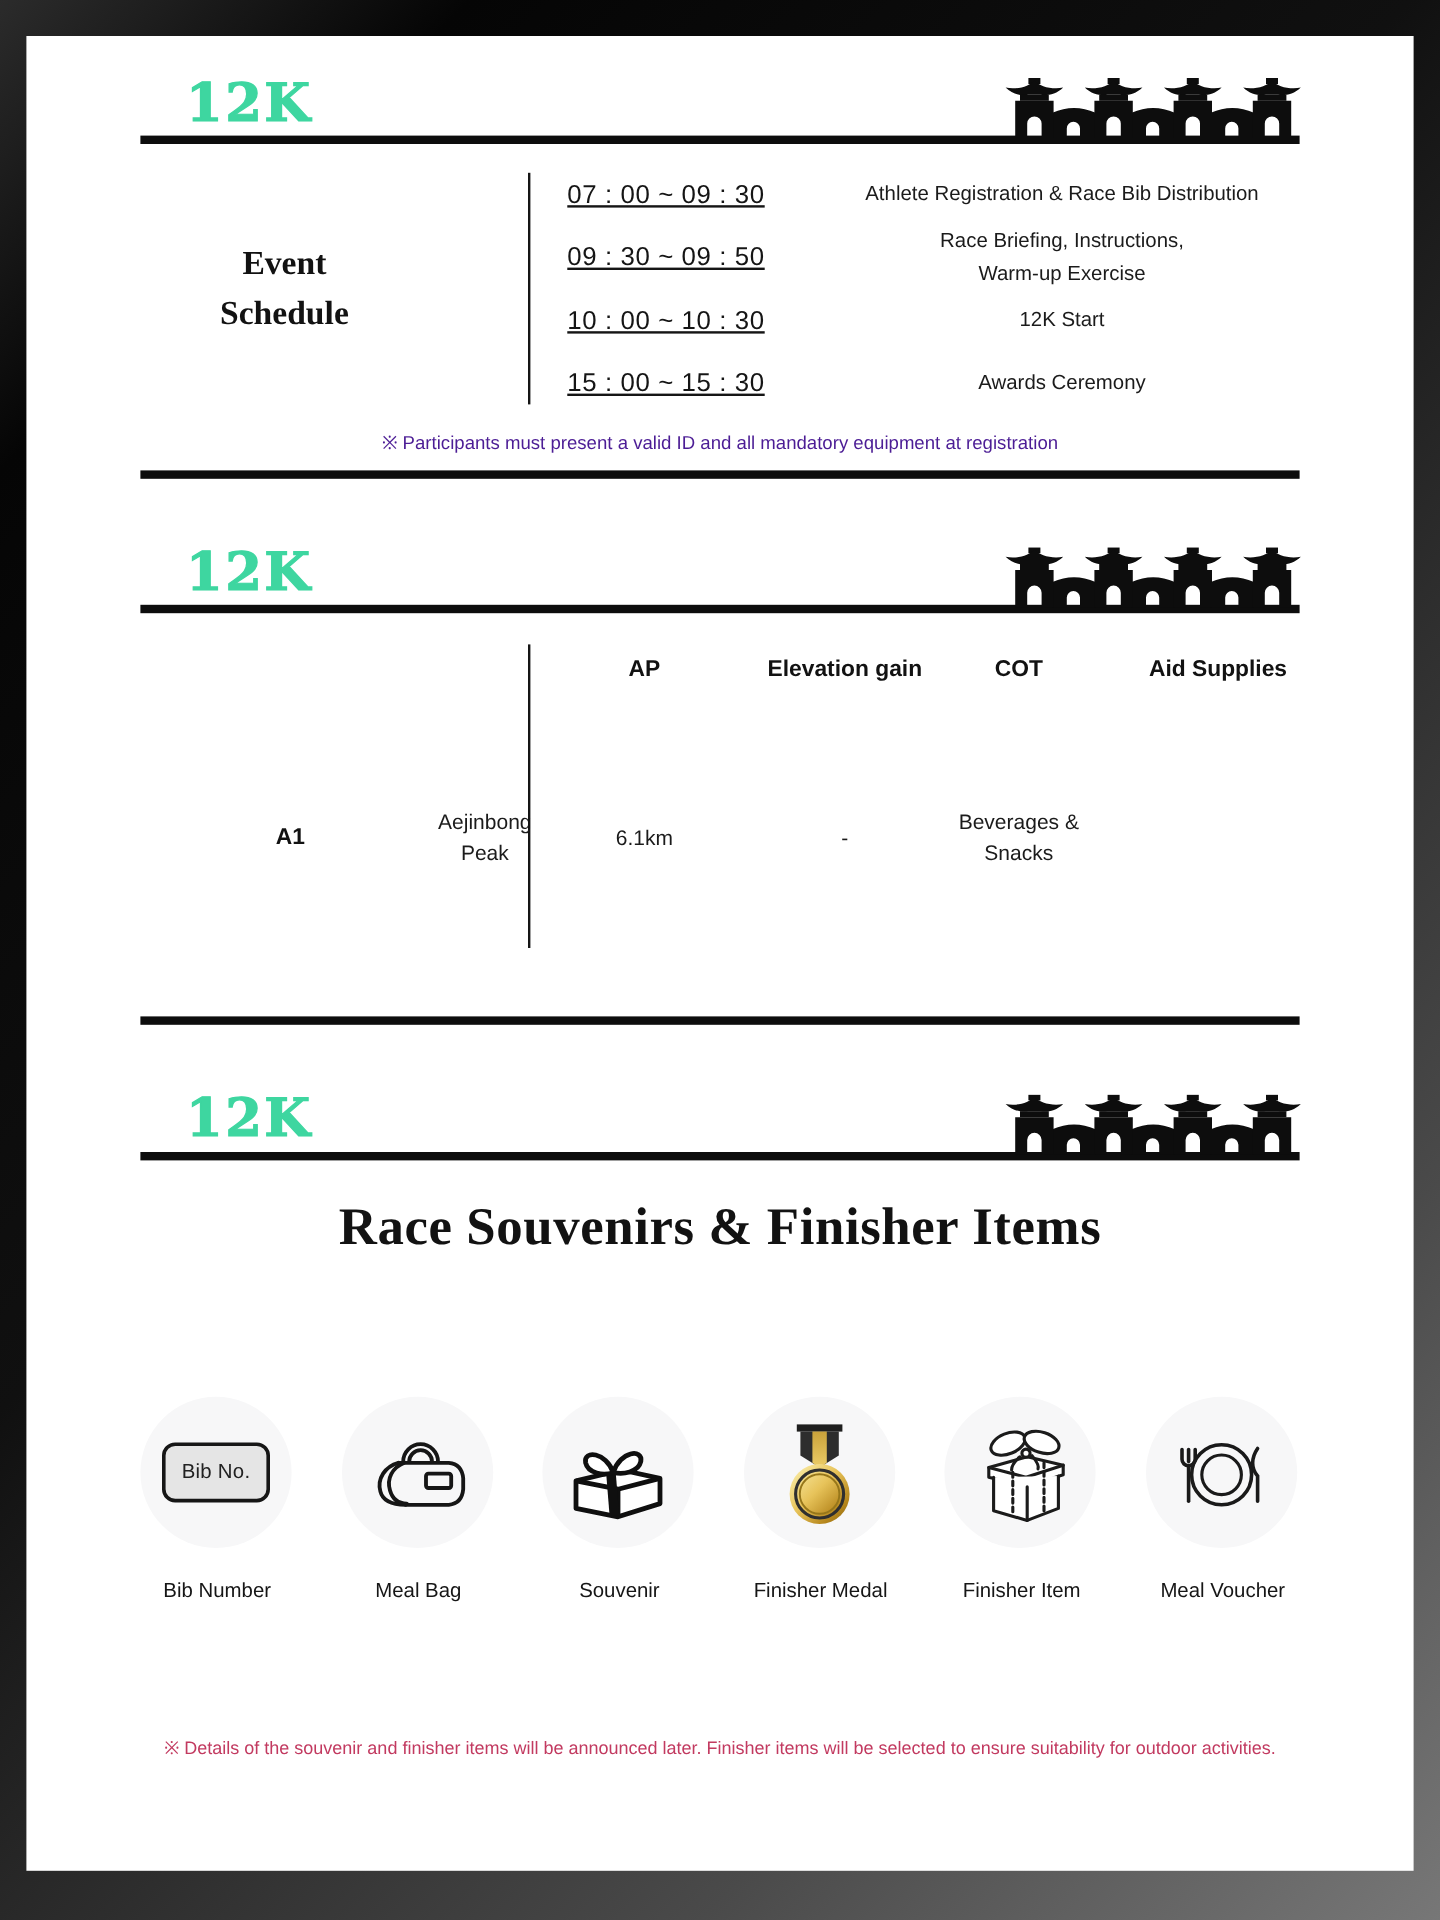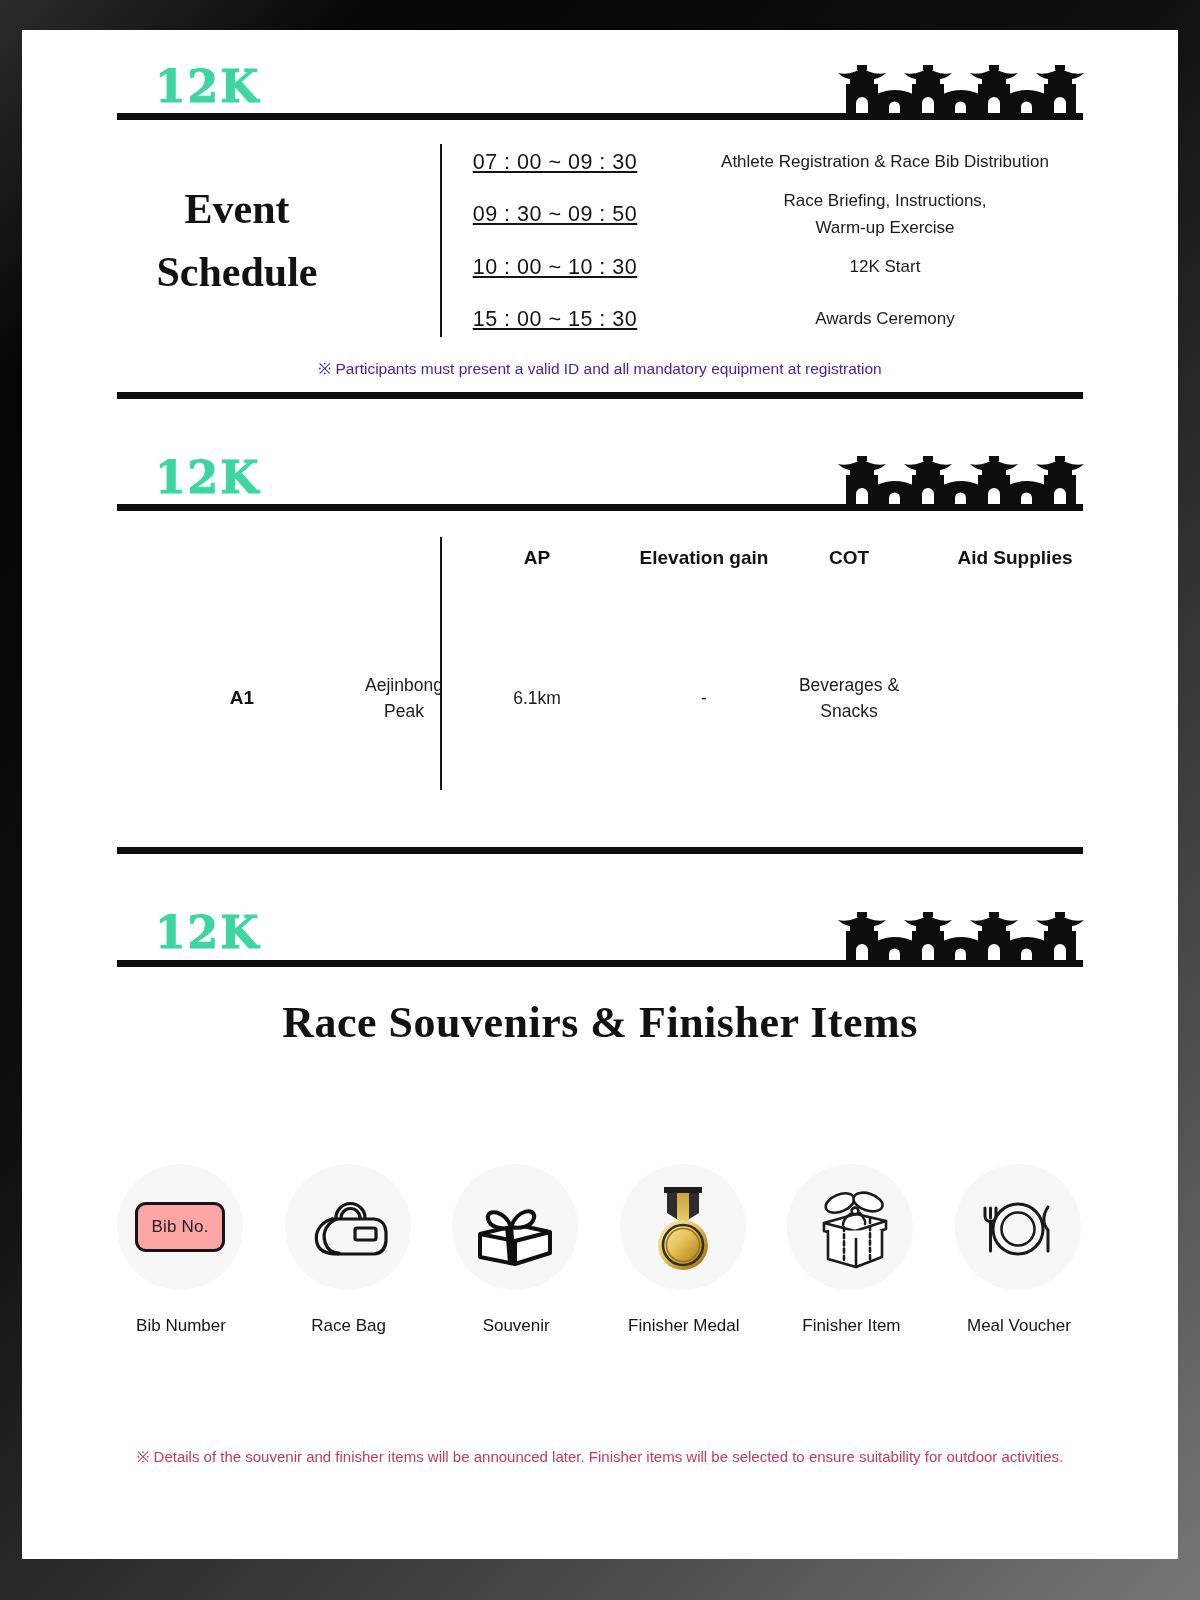--- a/index.html
+++ b/index.html
@@ -39,21 +39,21 @@
   .hr-thick{height:7px;background:var(--rule);}
 
   
   .sched{display:grid;grid-template-columns:324px 228px 432px;margin-top:16px;position:relative;}
   .sched::before{content:"";position:absolute;left:323px;top:8px;bottom:8px;width:2px;background:#151515;}
   .sched-title{
     grid-column:1;grid-row:1 / span 4;
     align-self:center;justify-self:center;
     position:relative;left:-42px;
     font-family:"Liberation Serif",serif;font-weight:700;
-    font-size:42px;line-height:1.5;text-align:center;
+    font-size:28px;line-height:1.5;text-align:center;
   }
   .s-time{
     display:flex;align-items:center;justify-content:center;
     min-height:52px;font-size:21.5px;letter-spacing:.5px;color:#151515;text-decoration:underline;
   }
   .s-act{
     display:flex;align-items:center;justify-content:center;
     min-height:52px;font-size:17px;line-height:1.55;text-align:center;color:#1b1b1b;
   }
   .note1{margin-top:12px;text-align:center;font-size:15.5px;color:#4c1d95;}
@@ -91,21 +91,21 @@
   .item{width:128px;text-align:center;}
   .item-circle{
     width:126px;height:126px;border-radius:50%;
     background:#f7f7f8;
     display:flex;align-items:center;justify-content:center;
   }
   .item-circle svg{width:100px;height:100px;}
   .item-label{margin-top:26px;font-size:17px;color:#161616;}
   .bib-chip{
     border:3px solid #161616;border-radius:11px;
-    padding:12px 13px;font-size:17px;color:#222;background:#fca5a5;
+    padding:12px 13px;font-size:17px;color:#222;background:#e5e5e5;
     letter-spacing:.2px;
   }
   .note3{margin-top:110px;text-align:center;font-size:15px;color:var(--pink);}
 </style>
 </head>
 <body>
 
 <svg width="0" height="0" style="position:absolute">
   <defs>
     <symbol id="g-tower" viewBox="0 0 50 50">
@@ -225,21 +225,21 @@
         <div class="item-circle">
           <svg viewBox="0 0 100 100" fill="none" stroke="#161616" stroke-width="3.2" stroke-linecap="round" stroke-linejoin="round">
             <path d="M38 41 a14.5 14.5 0 0 1 29 0"></path>
             <path d="M43 41 a9.5 9.5 0 0 1 19 0"></path>
             <path d="M34 42 H76 q11 1 12 13 v9 q-1 12 -12 13 H40"></path>
             <path d="M34 42 C 23 45 16 55 19 66 C 21 74 30 77 40 77"></path>
             <path d="M39 42 C 29 46 24 55 27 65 C 29 72 34 76 41 76"></path>
             <rect x="57" y="51" width="21" height="12" rx="2"></rect>
           </svg>
         </div>
-        <div class="item-label">Race Bag</div>
+        <div class="item-label">Meal Bag</div>
       </div>
 
       <div class="item">
         <div class="item-circle">
           <svg viewBox="0 0 100 100" fill="none" stroke="#0f0f0f" stroke-width="4" stroke-linejoin="round">
             <path d="M15 57 L53 48 L85 55 L85 76 L50 87 L15 80 Z" fill="#fff"></path>
             <path d="M15 57 L50 64 L85 55"></path>
             <path d="M50 64 L50 87"></path>
             <path d="M44 49 L47 86" stroke-width="8"></path>
             <path d="M46 50 C 40 33 21 31 23 42 C 25 51 38 53 46 50 Z" fill="#fff"></path>

